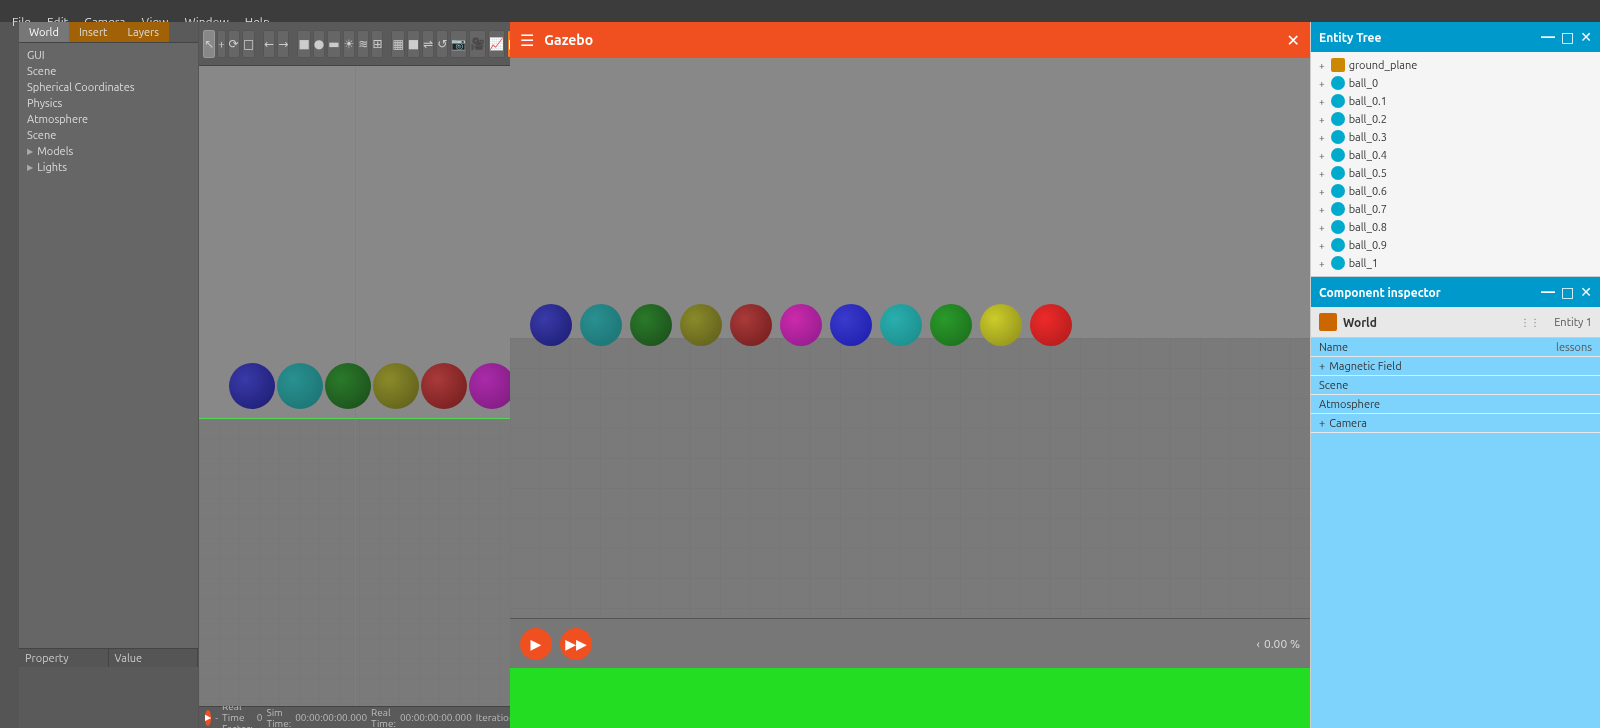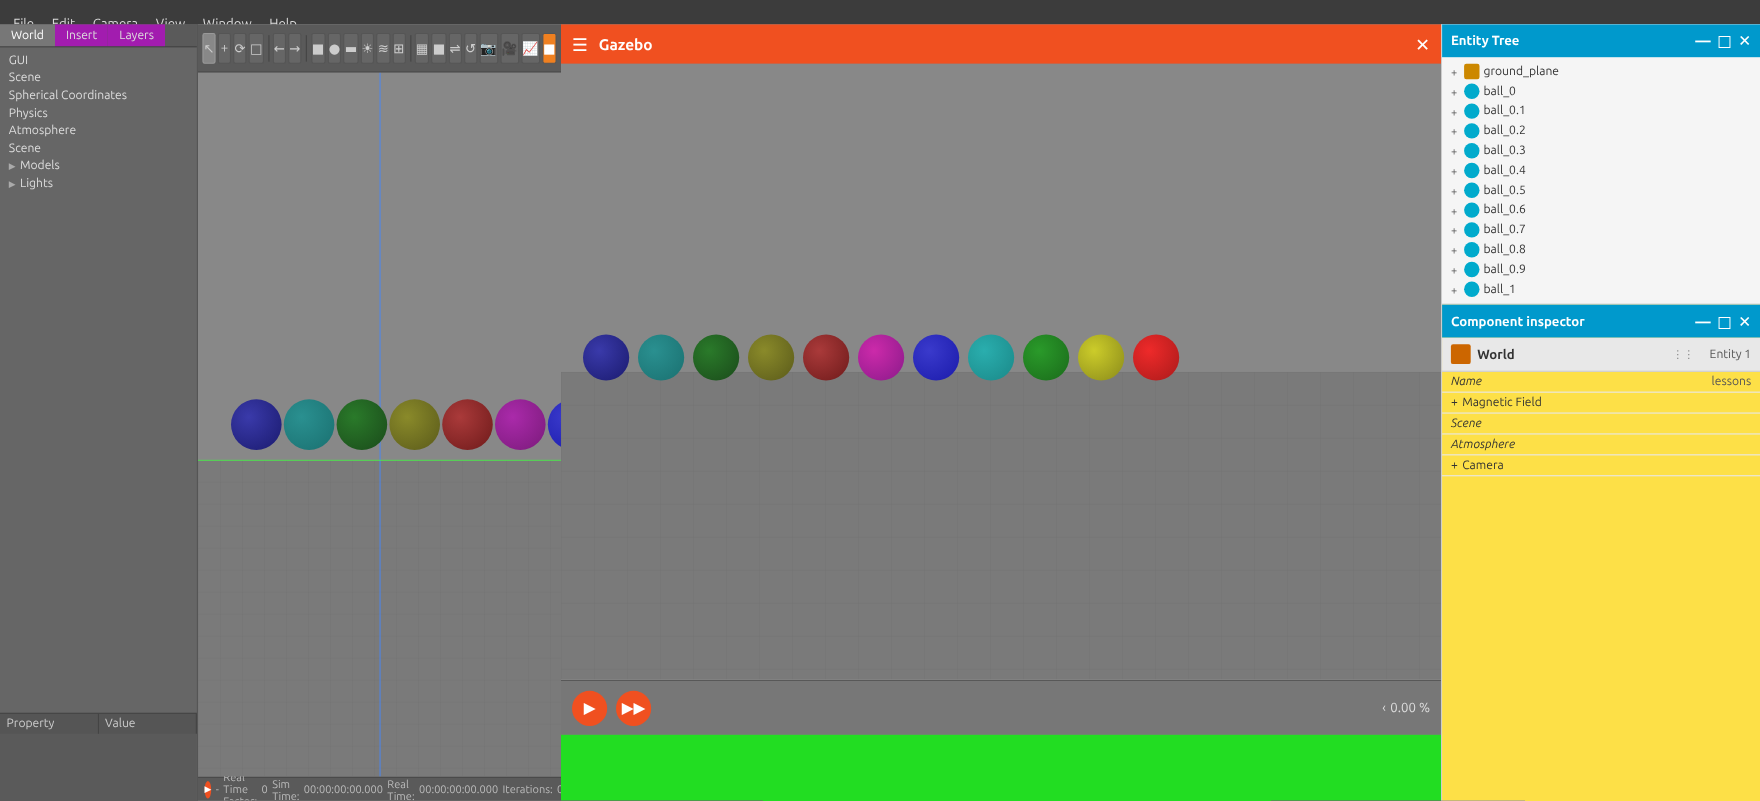--- a/index.html
+++ b/index.html
@@ -20,20 +20,21 @@
       padding: 2px 8px;
       cursor: pointer;
       margin-top: 20px;
     }
 
     
     .main-area {
       display: flex;
       flex: 1;
       overflow: hidden;
+      margin-left: 19px;
     }
 
     
     .left-panel {
       width: 180px;
       background: #666;
       display: flex;
       flex-direction: column;
       flex-shrink: 0;
       border-right: 1px solid #555;
@@ -42,21 +43,21 @@
     .left-tabs {
       display: flex;
       background: #5a5a5a;
       border-bottom: 1px solid #444;
     }
     .left-tab {
       padding: 4px 10px;
       cursor: pointer;
       color: #ddd;
       font-size: 11px;
-      background: #a21caf;
+      background: #a16207;
     }
     .left-tab.active {
       background: #777;
       color: #fff;
     }
 
     .left-tree {
       flex: 1;
       padding: 4px 0;
       color: #ddd;
@@ -411,21 +412,21 @@
       width: 14px;
       height: 14px;
       background: #ffcc00;
       border-radius: 50%;
       flex-shrink: 0;
     }
 
     
     .component-inspector {
       flex: 1;
-      background: #fde047;
+      background: #7dd3fc;
       display: flex;
       flex-direction: column;
     }
     .inspector-title-row {
       display: flex;
       align-items: center;
       gap: 6px;
       padding: 6px 8px;
       background: #e8e8e8;
       border-bottom: 1px solid #ccc;
@@ -451,21 +452,20 @@
     .inspector-row {
       padding: 3px 8px;
       display: flex;
       align-items: center;
       font-size: 11px;
       color: #333;
       border-bottom: 1px solid #e8e8e8;
     }
     .inspector-row-label {
       flex: 1;
-      font-style: italic;
     }
     .inspector-row-value {
       color: #555;
       text-align: right;
     }
     .inspector-section {
       padding: 3px 8px;
       display: flex;
       align-items: center;
       gap: 4px;

